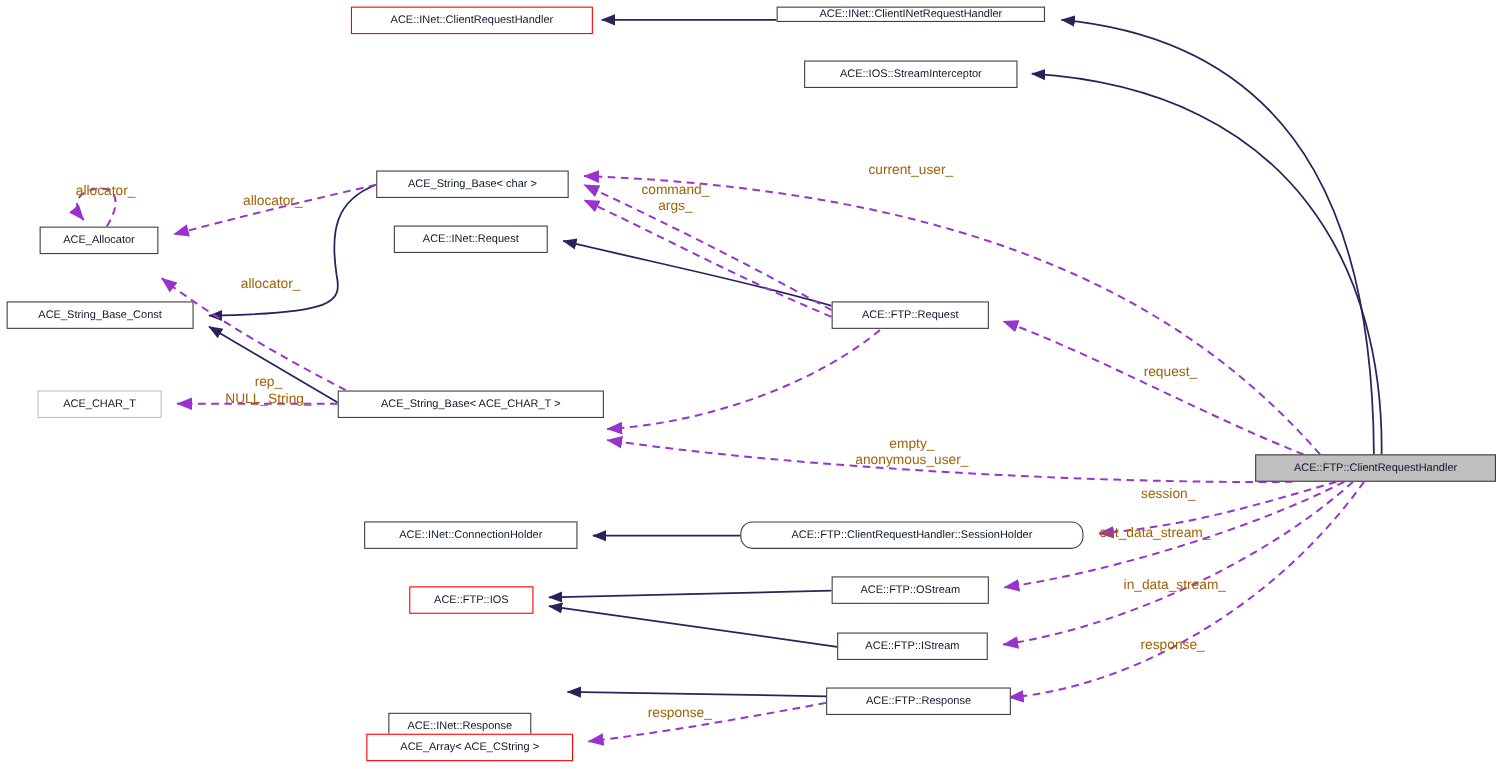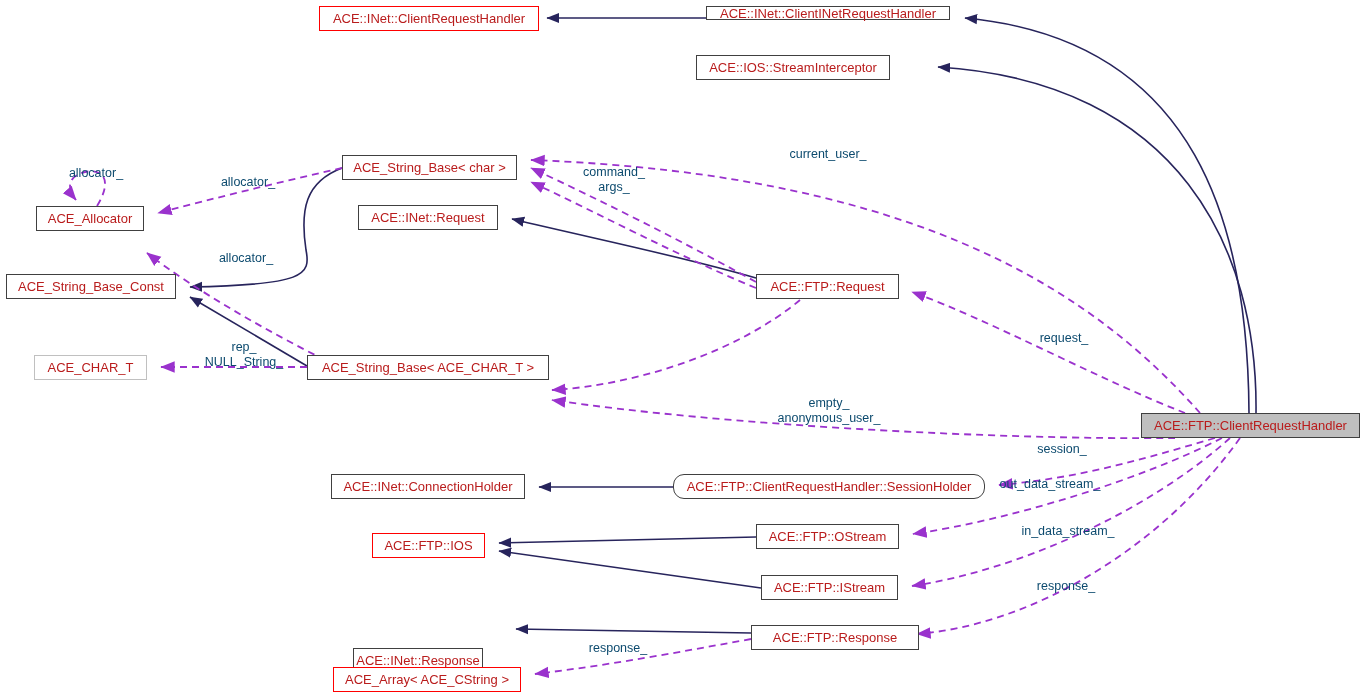--- a/index.html
+++ b/index.html
@@ -4,27 +4,27 @@
 <style>
   html,body{margin:0;padding:0;background:#ffffff;}
   body{width:1365px;height:699px;overflow:hidden;
        font-family:"Liberation Sans","DejaVu Sans",sans-serif;}
   #canvas{position:relative;width:1365px;height:699px;}
   svg#edges{position:absolute;left:0;top:0;width:1365px;height:699px;}
 
   .node{position:absolute;box-sizing:border-box;display:flex;
         align-items:center;justify-content:center;
         background:#ffffff;border:1px solid #404040;
-        font-size:13px;color:#b91c1c;white-space:nowrap;
+        font-size:10px;color:#0f172a;white-space:nowrap;
         line-height:1;padding:0 6px;}
   .node.red{border:1px solid #ff0000;}
   .node.gray-border{border:1px solid #c0c0c0;}
   .node.filled{background:#bfbfbf;border:1px solid #404040;}
 
-  .elabel{position:absolute;font-size:12.5px;color:#0c4a6e;
+  .elabel{position:absolute;font-size:12.5px;color:#a16207;
           white-space:pre;text-align:center;line-height:14px;}
   .elabel.multi{line-height:14.5px;}
   .ftplist{position:absolute;font-size:12.5px;color:#000000;
            text-align:center;line-height:14.6px;white-space:pre;}
 </style>
 </head>
 <body>
 
 <div id="canvas">
 
@@ -66,21 +66,21 @@
       <path d="M1222,438 C1140,480 1010,520 913,534" marker-end="url(#arrP)"></path>
       <path d="M1230,438 C1150,510 1020,570 912,586" marker-end="url(#arrP)"></path>
       <path d="M1240,438 C1160,550 1030,625 917,634" marker-end="url(#arrP)"></path>
       <path d="M751,639 C680,652 610,665 535,674" marker-end="url(#arrP)"></path>
     </g>
   </svg>
 
   <div>
     <div class="node red" style="left:319px;top:6px;width:220px;height:25px;">ACE::INet::ClientRequestHandler</div>
     <div class="node" style="left:706px;top:6px;width:244px;height:14px;">ACE::INet::ClientINetRequestHandler</div>
-    <div class="node" style="left:696px;top:55px;width:194px;height:25px;">ACE::IOS::StreamInterceptor</div>
+    <div class="node" style="left:731px;top:55px;width:194px;height:25px;">ACE::IOS::StreamInterceptor</div>
     <div class="node" style="left:342px;top:155px;width:175px;height:25px;">ACE_String_Base&lt; char &gt;</div>
     <div class="node" style="left:36px;top:206px;width:108px;height:25px;">ACE_Allocator</div>
     <div class="node" style="left:358px;top:205px;width:140px;height:25px;">ACE::INet::Request</div>
     <div class="node" style="left:6px;top:274px;width:170px;height:25px;">ACE_String_Base_Const</div>
     <div class="node" style="left:756px;top:274px;width:143px;height:25px;">ACE::FTP::Request</div>
     <div class="node gray-border" style="left:34px;top:355px;width:113px;height:25px;">ACE_CHAR_T</div>
     <div class="node" style="left:307px;top:355px;width:242px;height:25px;">ACE_String_Base&lt; ACE_CHAR_T &gt;</div>
     <div class="node filled" style="left:1141px;top:413px;width:219px;height:25px;">ACE::FTP::ClientRequestHandler</div>
     <div class="node" style="left:331px;top:474px;width:194px;height:25px;">ACE::INet::ConnectionHolder</div>
     <div class="node" style="left:673px;top:474px;width:312px;height:25px;border-radius:11px;">ACE::FTP::ClientRequestHandler::SessionHolder</div>

